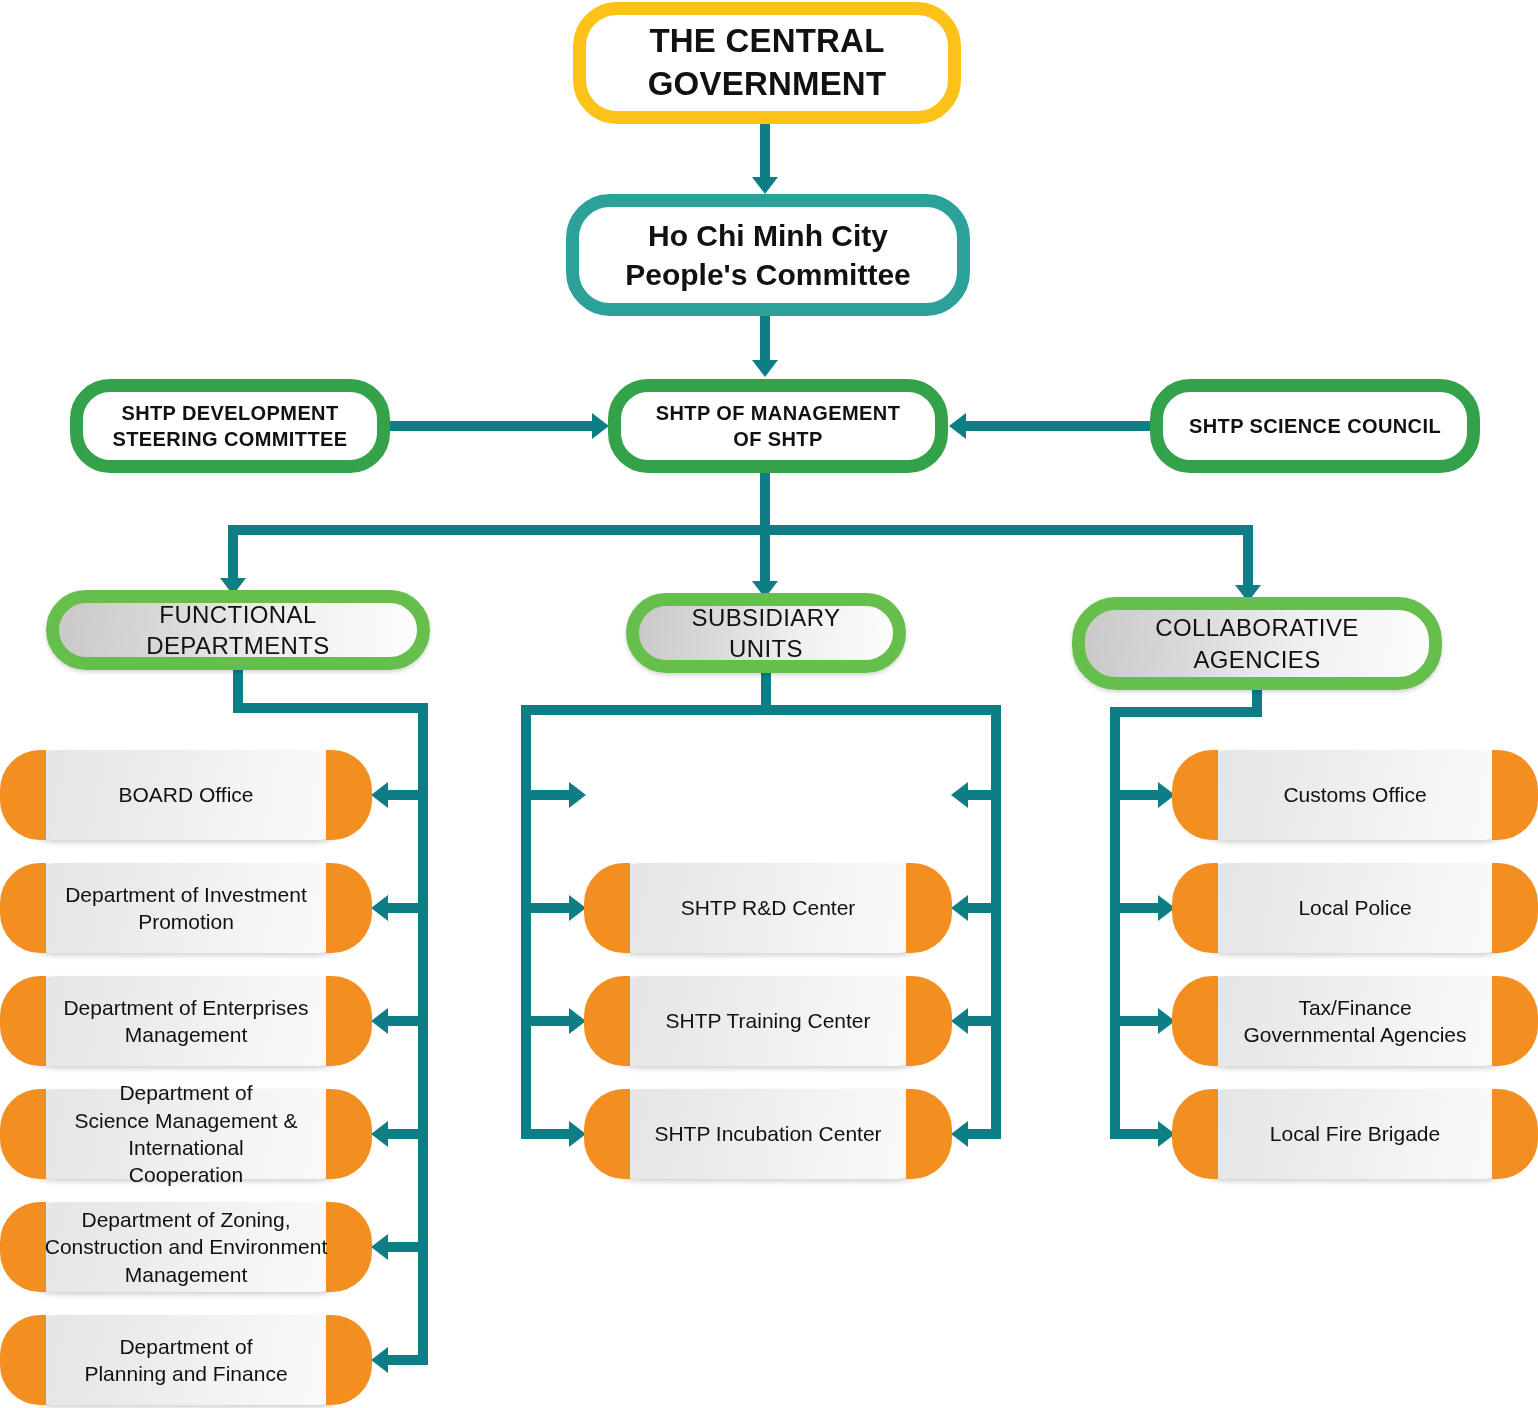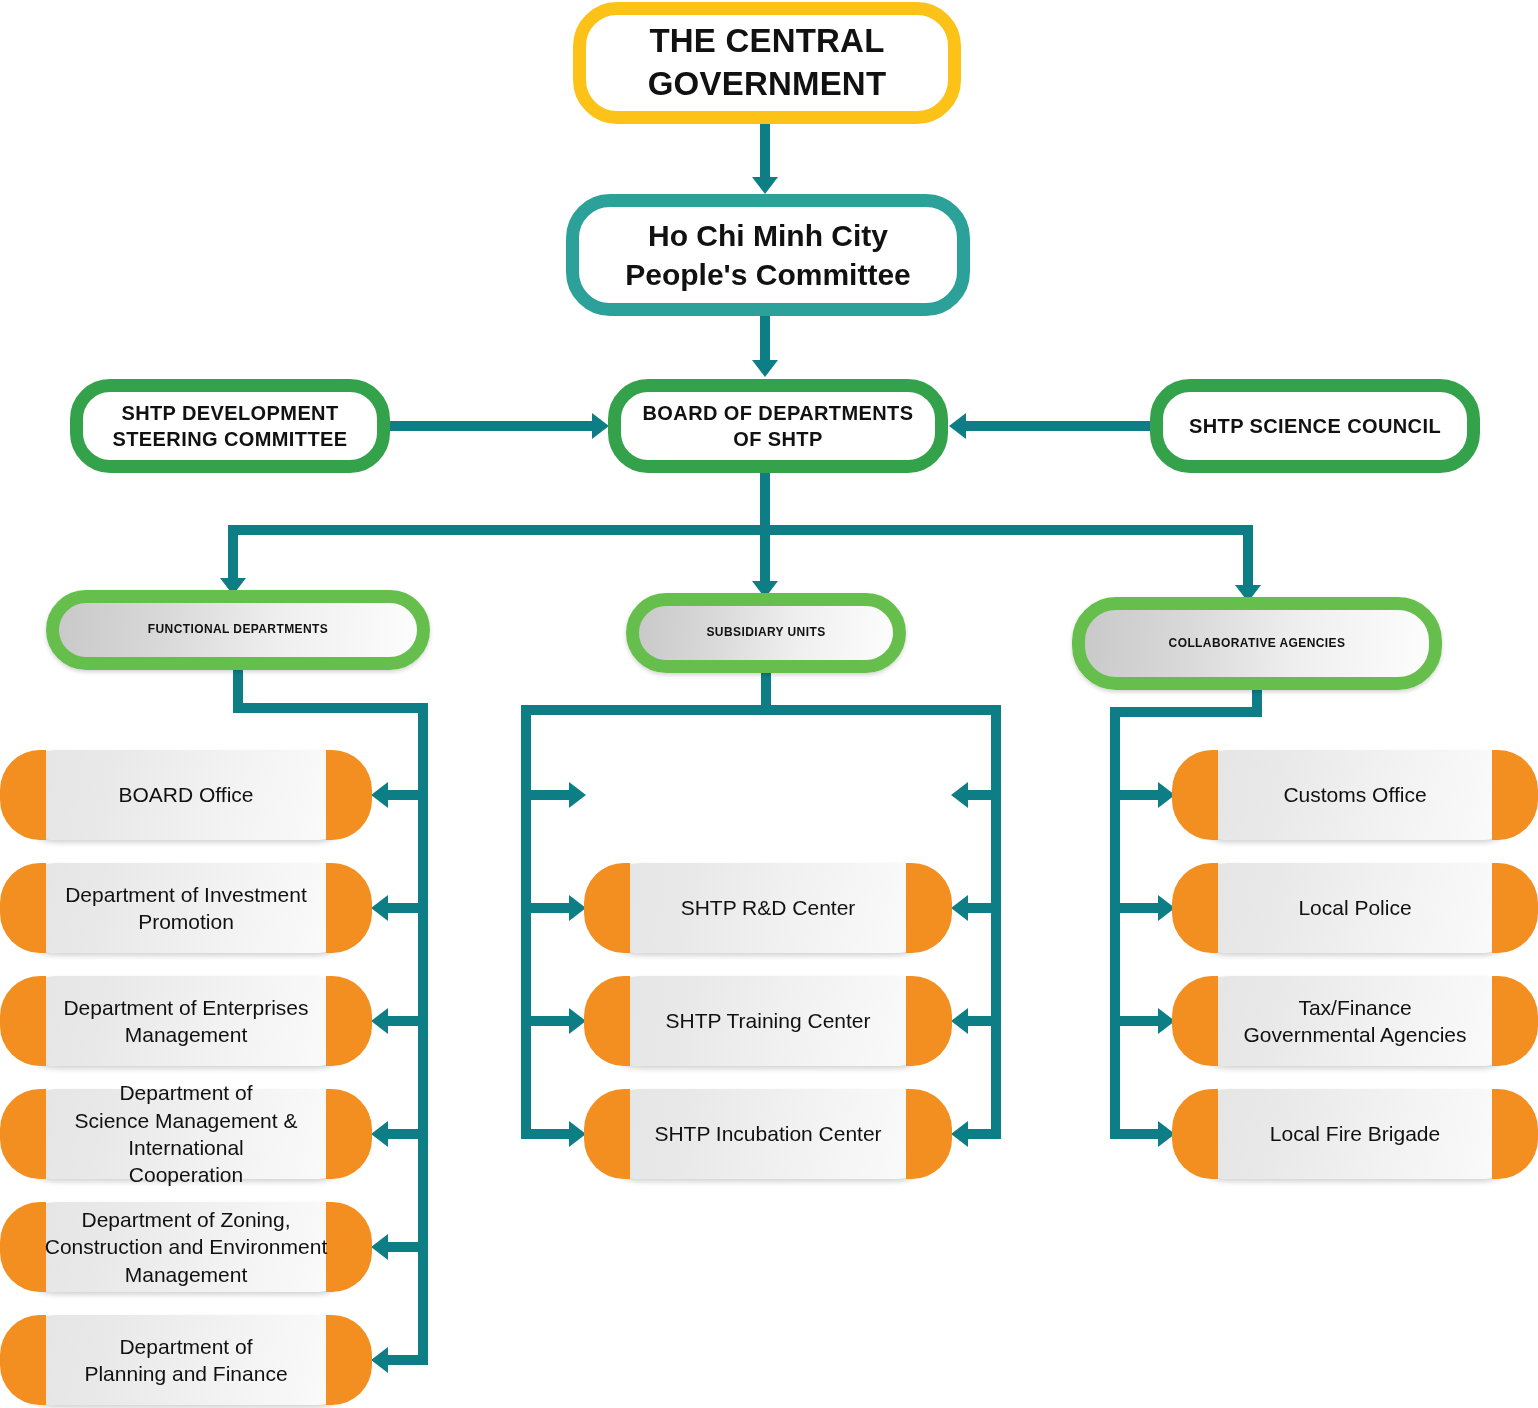--- a/index.html
+++ b/index.html
@@ -58,22 +58,22 @@
     background: #ffffff;
     font-size: 20px;
     font-weight: bold;
     letter-spacing: .4px;
   }
   
   .n-group {
     border: 13px solid #66BE4C;
     border-radius: 44px;
     background: linear-gradient(95deg, #c9c9c9 0%, #d9d9d9 30%, #efefef 62%, #fdfdfd 100%);
-    font-size: 12px;
-    font-weight: bold;
+    font-size: 24px;
+    font-weight: normal;
     letter-spacing: .4px;
     box-shadow: 0 2px 4px rgba(0,0,0,.18);
   }
   
   .n-leaf {
     border: 0;
     border-radius: 40px;
     background: linear-gradient(100deg, #e4e4e4 0%, #e9e9e9 28%, #f2f2f2 60%, #fcfcfc 100%);
     font-size: 21px;
     font-weight: normal;
@@ -154,21 +154,21 @@
 
   <div class="node n-green" style="left:70px; top:379px; width:320px; height:94px;">
     <div class="lines">
       <span>SHTP DEVELOPMENT</span>
       <span>STEERING COMMITTEE</span>
     </div>
   </div>
 
   <div class="node n-green" style="left:608px; top:379px; width:340px; height:94px;">
     <div class="lines">
-      <span>BOARD OF DEPARTMENTS</span>
+      <span>SHTP OF MANAGEMENT</span>
       <span>OF SHTP</span>
     </div>
   </div>
 
   <div class="node n-green" style="left:1150px; top:379px; width:330px; height:94px;">
     <div class="lines">
       <span>SHTP SCIENCE COUNCIL</span>
     </div>
   </div>
 

